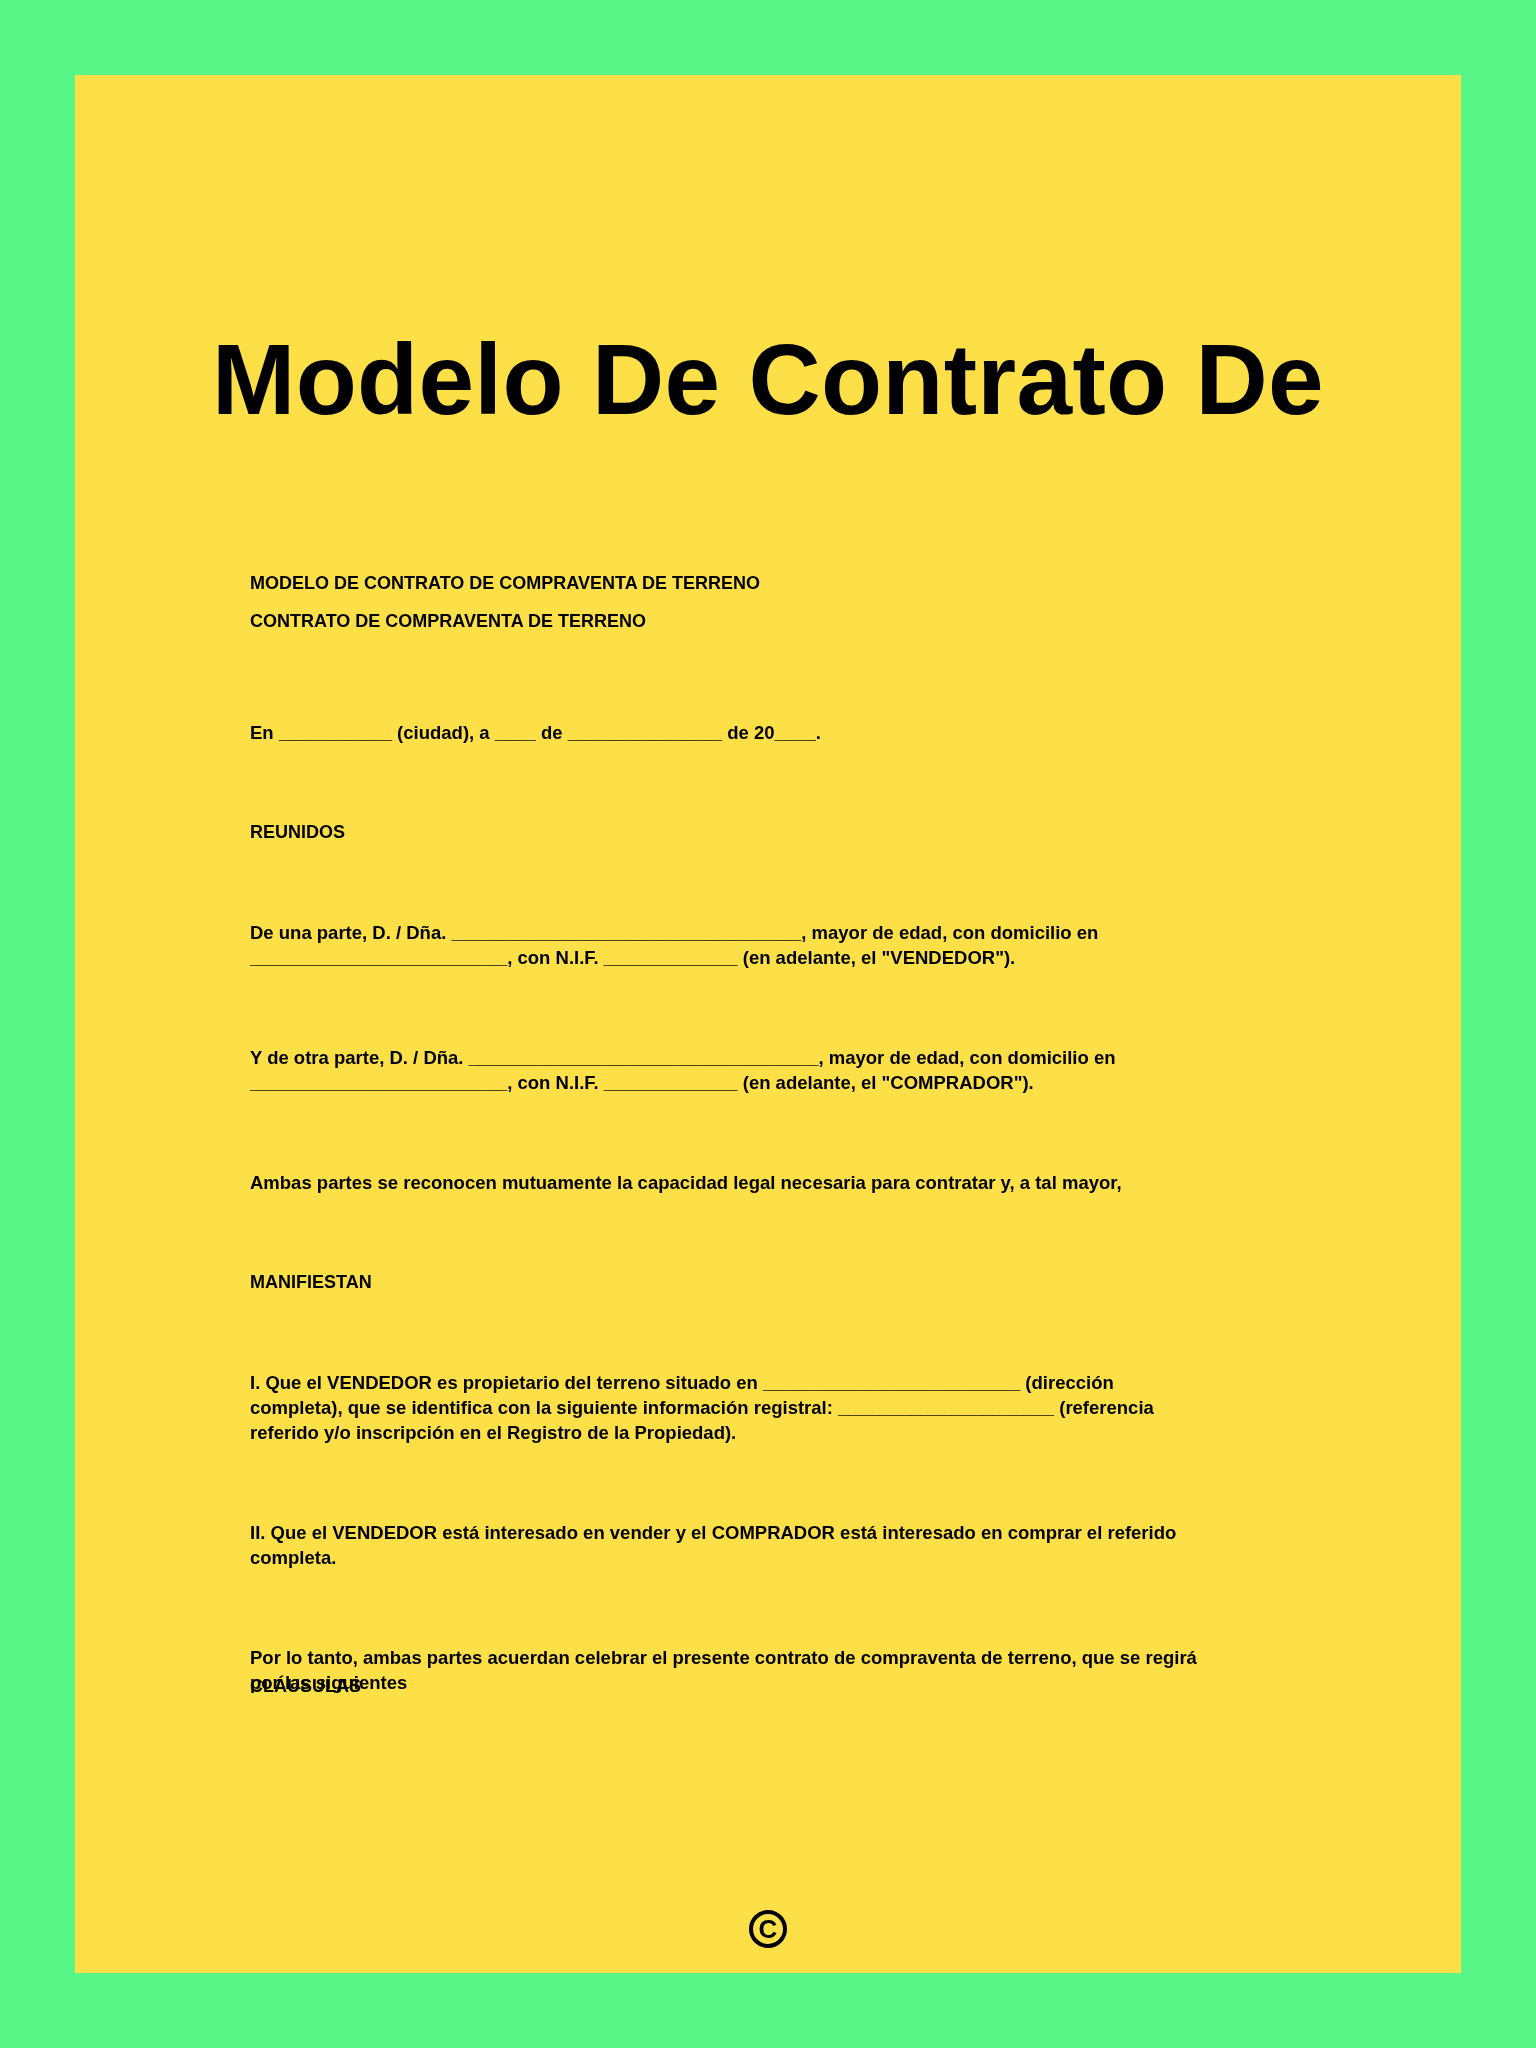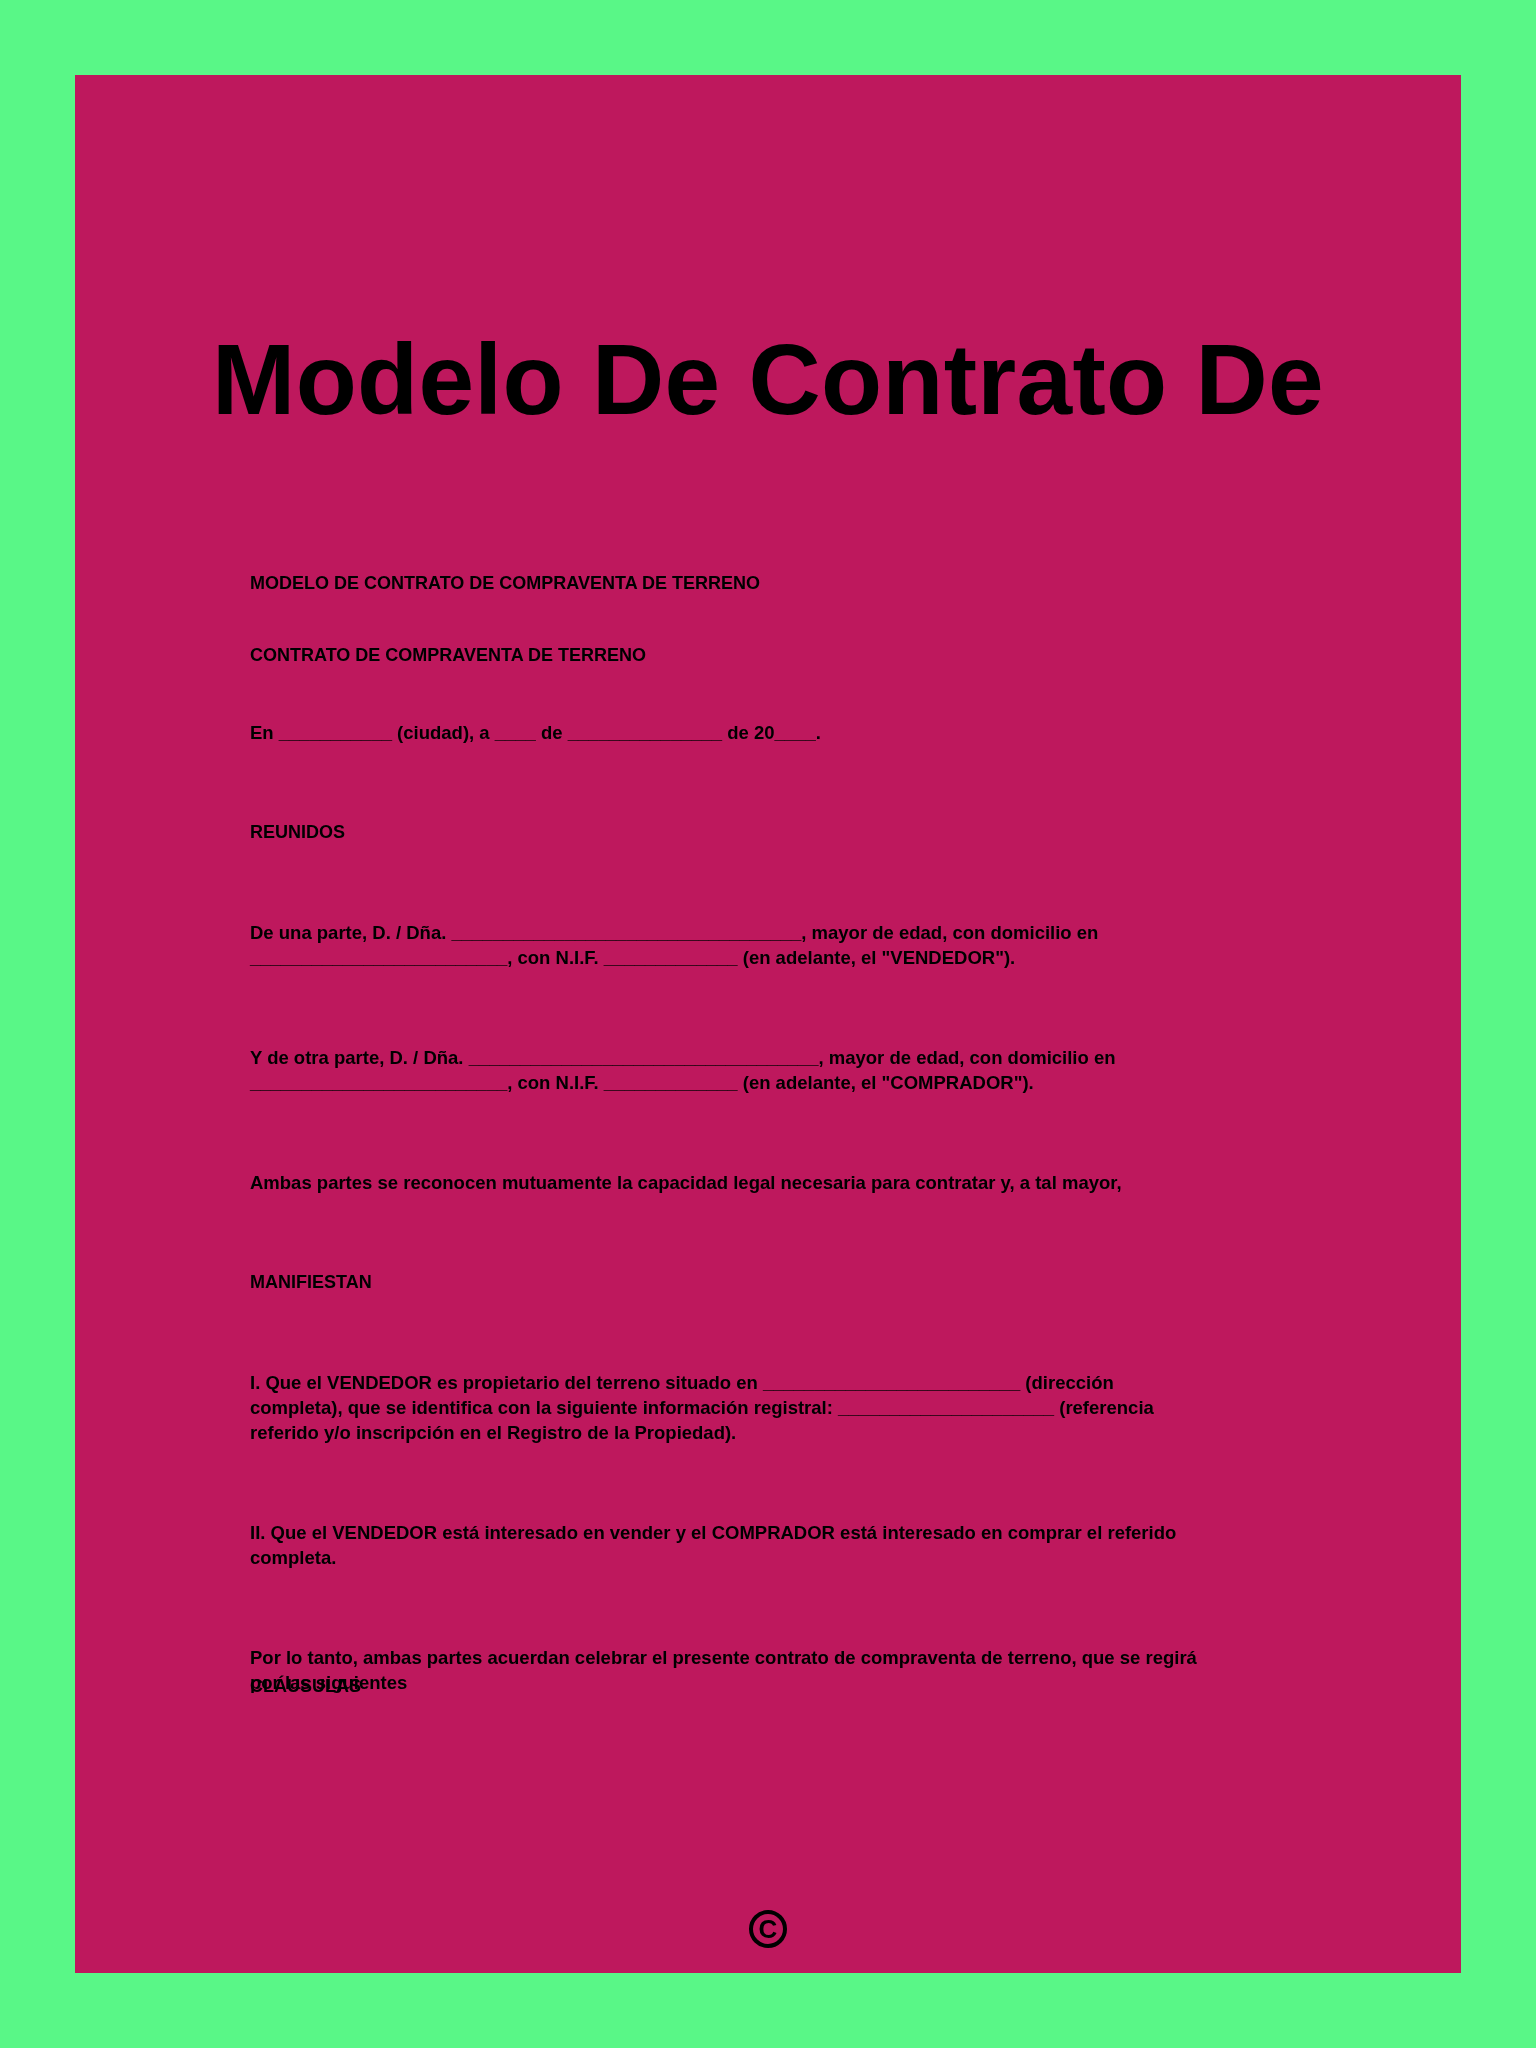--- a/index.html
+++ b/index.html
@@ -14,21 +14,21 @@
       overflow: hidden;
       font-family: "Liberation Sans", sans-serif;
       color: #000;
     }
     .page {
       position: absolute;
       left: 75px;
       top: 75px;
       width: 1386px;
       height: 1898px;
-      background: #be185d;
+      background: #fde047;
     }
     .doc-title {
       position: absolute;
       left: 0;
       top: 254px;
       width: 1386px;
       text-align: center;
       font-weight: bold;
       font-size: 100px;
       line-height: 100px;
@@ -74,21 +74,21 @@
 <body>
 
 <div class="page">
 
   <h1 class="doc-title">
     <span>Modelo De Contrato De</span>
   </h1>
 
   <div class="body">
     <div class="line heading" style="top:476px">MODELO DE CONTRATO DE COMPRAVENTA DE TERRENO</div>
-    <div class="line heading" style="top:548px">CONTRATO DE COMPRAVENTA DE TERRENO</div>
+    <div class="line heading" style="top:514px">CONTRATO DE COMPRAVENTA DE TERRENO</div>
 
     <div class="line" style="top:625px">En ___________ (ciudad), a ____ de _______________ de 20____.</div>
 
     <div class="line heading" style="top:725px">REUNIDOS</div>
 
     <div class="line" style="top:825px">De una parte, D. / Dña. __________________________________, mayor de edad, con domicilio en</div>
     <div class="line" style="top:850px">_________________________, con N.I.F. _____________ (en adelante, el "VENDEDOR").</div>
 
     <div class="line" style="top:950px">Y de otra parte, D. / Dña. __________________________________, mayor de edad, con domicilio en</div>
     <div class="line" style="top:975px">_________________________, con N.I.F. _____________ (en adelante, el "COMPRADOR").</div>

